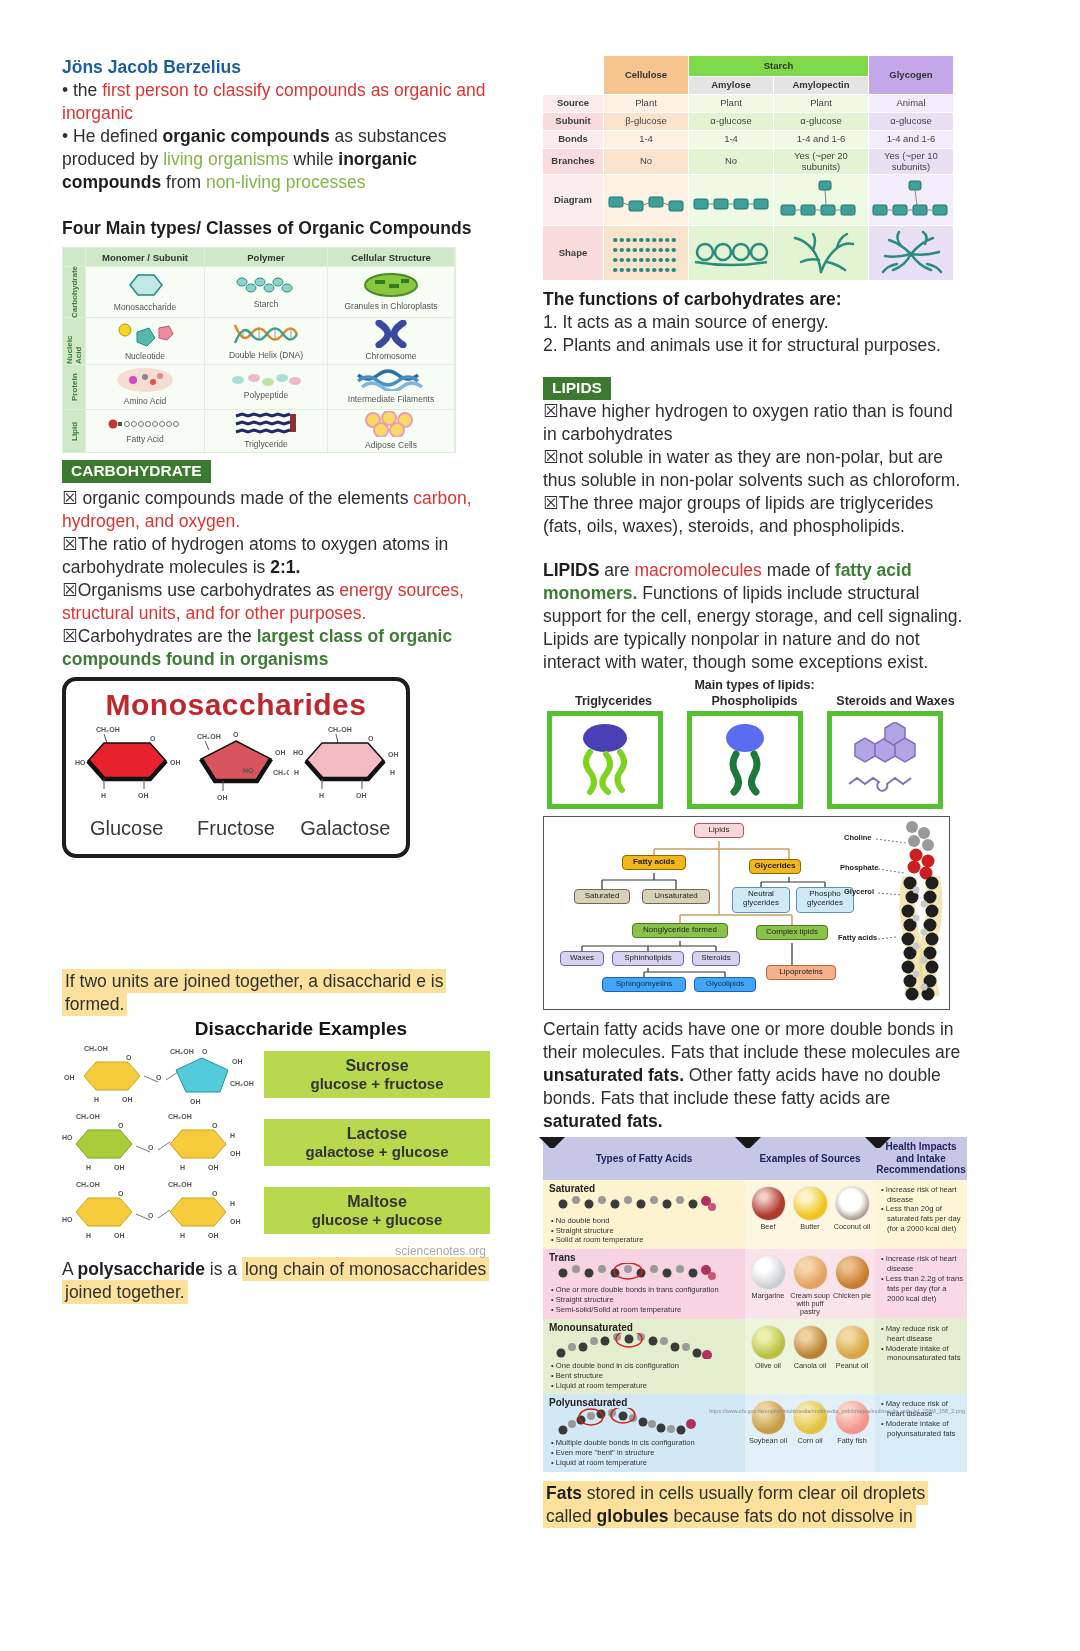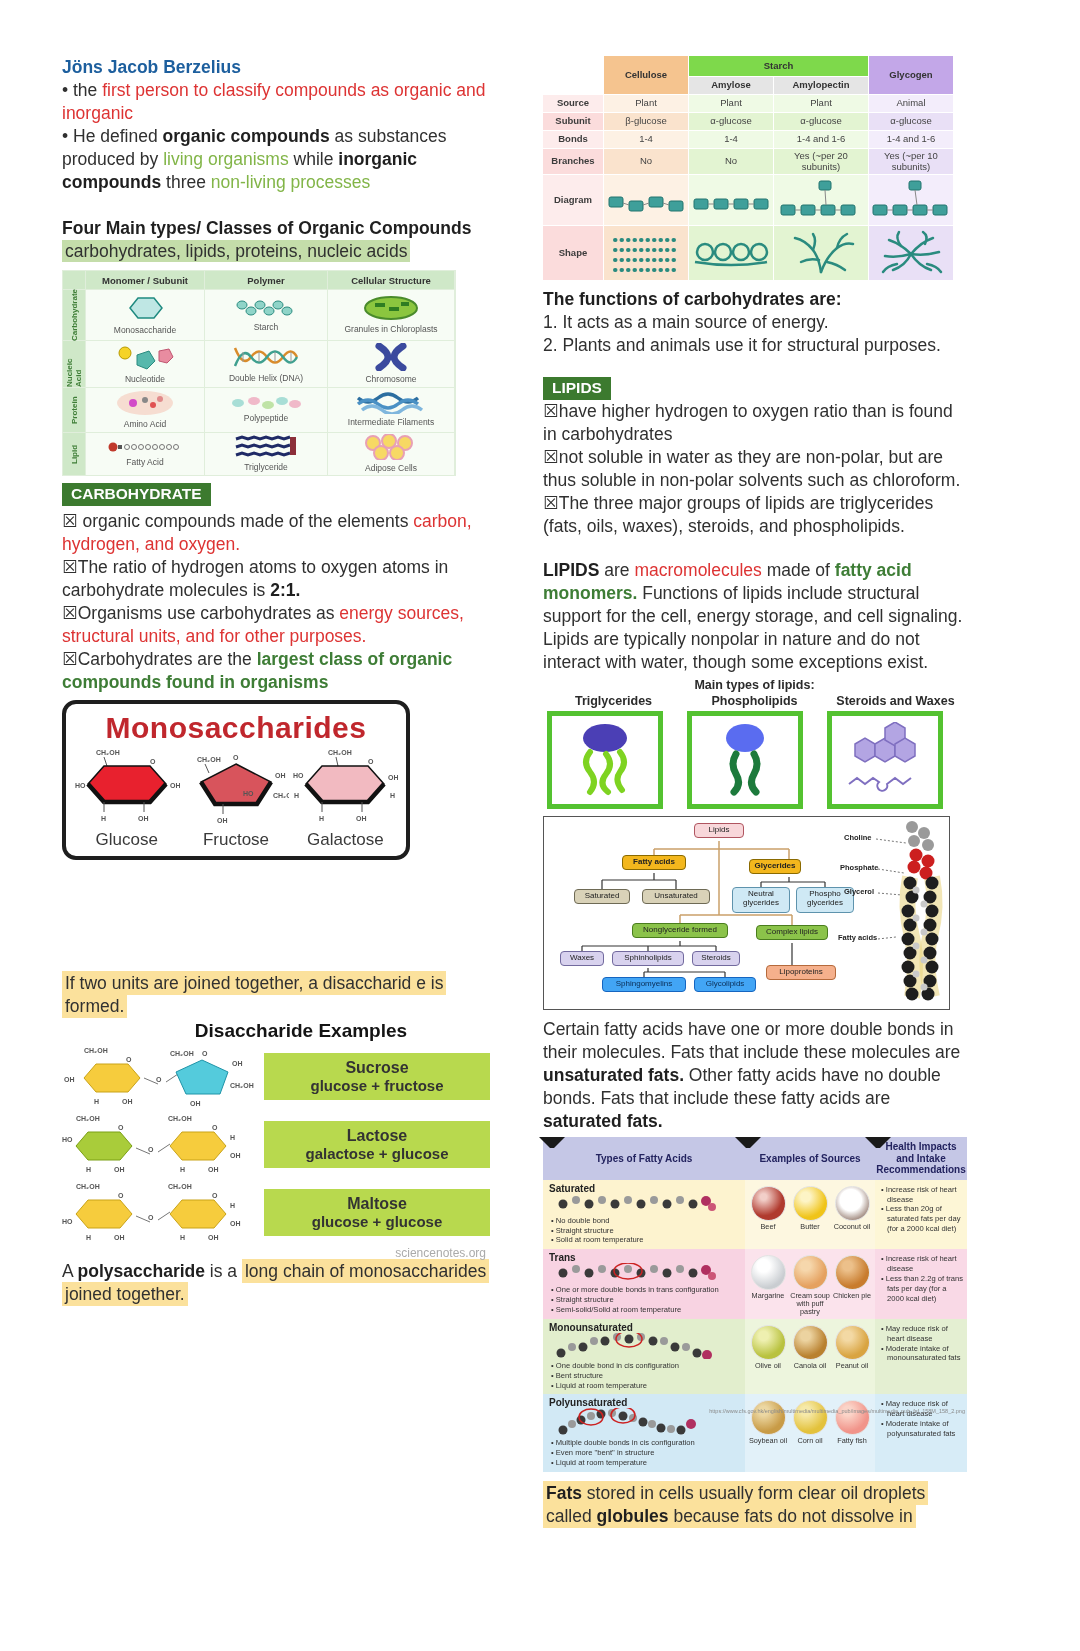--- a/index.html
+++ b/index.html
@@ -28,25 +28,25 @@
   .bio-table{margin-top:7px;width:392px;display:grid;grid-template-columns:22px 118px 122px 126px;
     grid-template-rows:18px 50px 46px 44px 42px;gap:1px;background:#e0eedb;border:1px solid #e0eedb;}
   .bt-h{background:#cfe8c8;font-weight:700;font-size:9.5px;color:#333;display:flex;align-items:center;justify-content:center;}
   .bt-cat{background:#cfe8c8;writing-mode:vertical-rl;transform:rotate(180deg);font-size:8px;font-weight:700;color:#3e7d36;
     display:flex;align-items:center;justify-content:center;}
   .bt-cell{background:#f7fcf5;display:flex;flex-direction:column;align-items:center;justify-content:center;padding:1px;}
   .bt-lab{font-size:8.5px;color:#555;text-align:center;line-height:1.1;}
 
   
   .mono-fig{margin-top:6px;width:348px;border:4px solid #1e1e1e;border-radius:14px;background:#fff;
-    padding:8px 6px 6px;box-sizing:border-box;}
+    padding:8px 6px 14px;box-sizing:border-box;}
   .mono-title{text-align:center;color:#c0272d;font-size:30px;font-weight:700;letter-spacing:.5px;line-height:1.05;}
   .mono-row{display:flex;justify-content:space-between;margin-top:2px;}
   .mono-cell{width:110px;text-align:center;}
-  .mono-label{font-size:17px;color:#3a3a3a;margin-top:2px;}
+  .mono-label{font-size:20px;color:#3a3a3a;margin-top:12px;}
   .chem{font-size:7px;fill:#555;font-weight:700;}
 
   
   .di-fig{margin-top:2px;width:428px;position:relative;}
   .di-title{font-weight:700;font-size:19px;color:#141414;text-align:center;margin-left:50px;}
   .di-row{display:flex;align-items:center;margin-top:2px;}
   .di-box{width:218px;background:#b8d94e;padding:6px 4px;text-align:center;margin-left:auto;color:#333;}
   .di-name{font-size:16px;font-weight:600;}
   .di-form{font-size:15px;font-weight:600;}
   .di-wm{position:absolute;right:4px;font-size:12px;color:#aaa;}
@@ -118,24 +118,23 @@
   .f-corn{background:radial-gradient(circle at 35% 30%,#f6e9a8 15%,#e3c23c 65%);}
   .f-fish{background:radial-gradient(circle at 35% 30%,#fbd4c8 15%,#f1948a 65%);}
 </style>
 </head>
 <body>
 
 <div class="col col-left">
 
   <p class="title-blue">Jöns Jacob Berzelius</p>
   <p class="txt"><span>• the </span><span class="red">first person to classify compounds as organic and inorganic</span></p>
-  <p class="txt"><span>• He defined </span><span class="bold">organic compounds</span><span> as substances produced by </span><span class="green">living organisms</span><span> while </span><span class="bold">inorganic compounds</span><span> three </span><span class="green">non-living processes</span></p>
+  <p class="txt"><span>• He defined </span><span class="bold">organic compounds</span><span> as substances produced by </span><span class="green">living organisms</span><span> while </span><span class="bold">inorganic compounds</span><span> from </span><span class="green">non-living processes</span></p>
 
   <p class="h-bold" style="margin-top:23px;">Four Main types/ Classes of Organic Compounds</p>
-  <p class="txt"><span class="hl-g">carbohydrates, lipids, proteins, nucleic acids</span></p>
 
   <div class="bio-table">
     <div class="bt-h"></div>
     <div class="bt-h">Monomer / Subunit</div>
     <div class="bt-h">Polymer</div>
     <div class="bt-h">Cellular Structure</div>
 
     <div class="bt-cat">Carbohydrate</div>
     <div class="bt-cell">
       <span><svg width="46" height="28">

